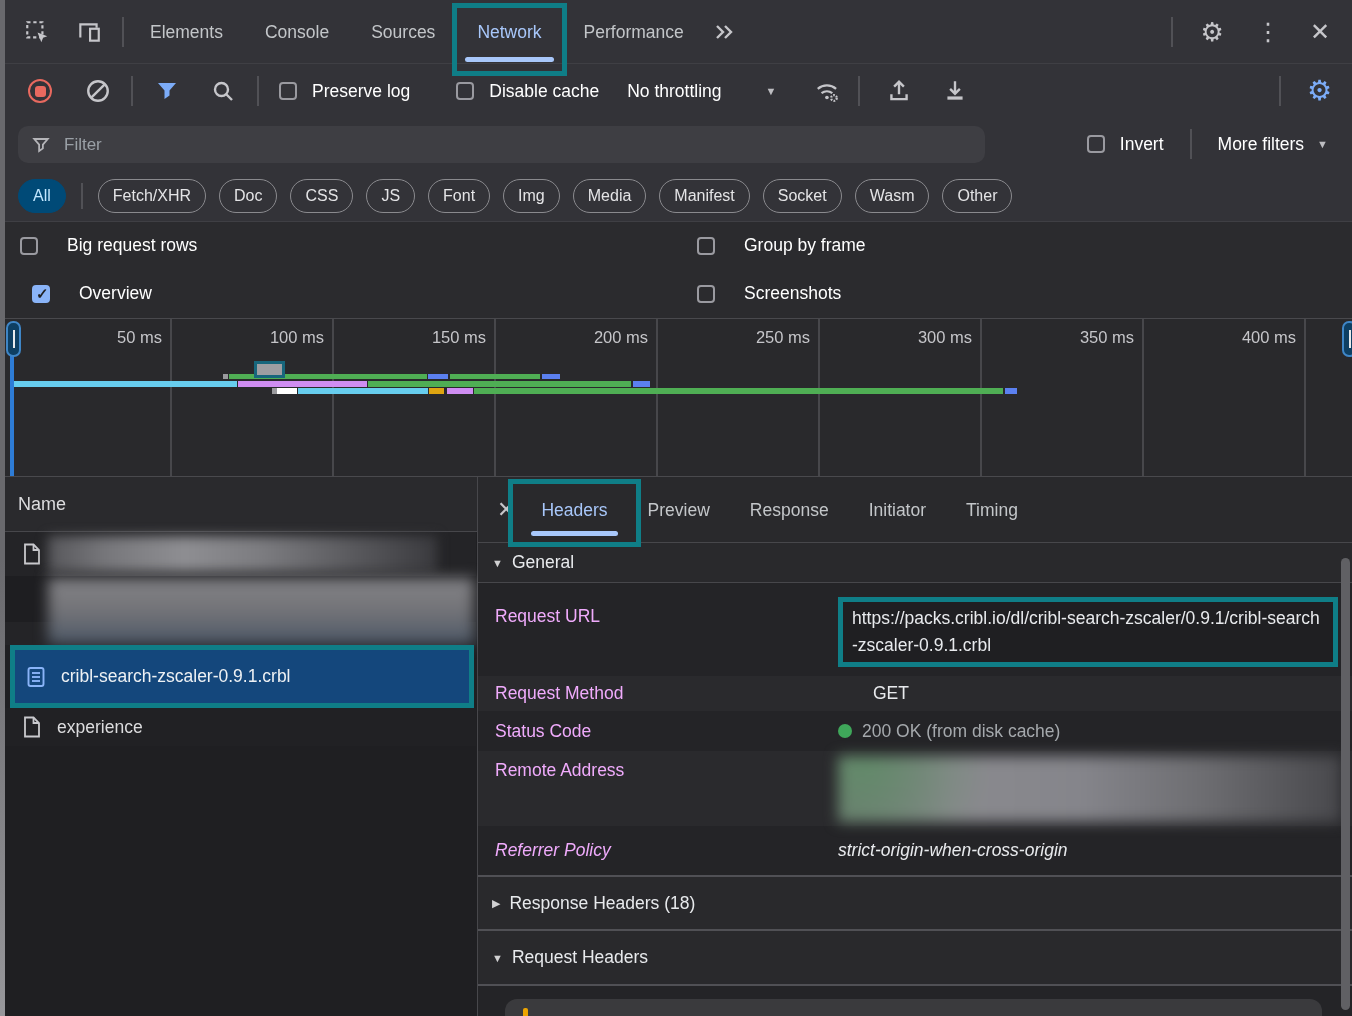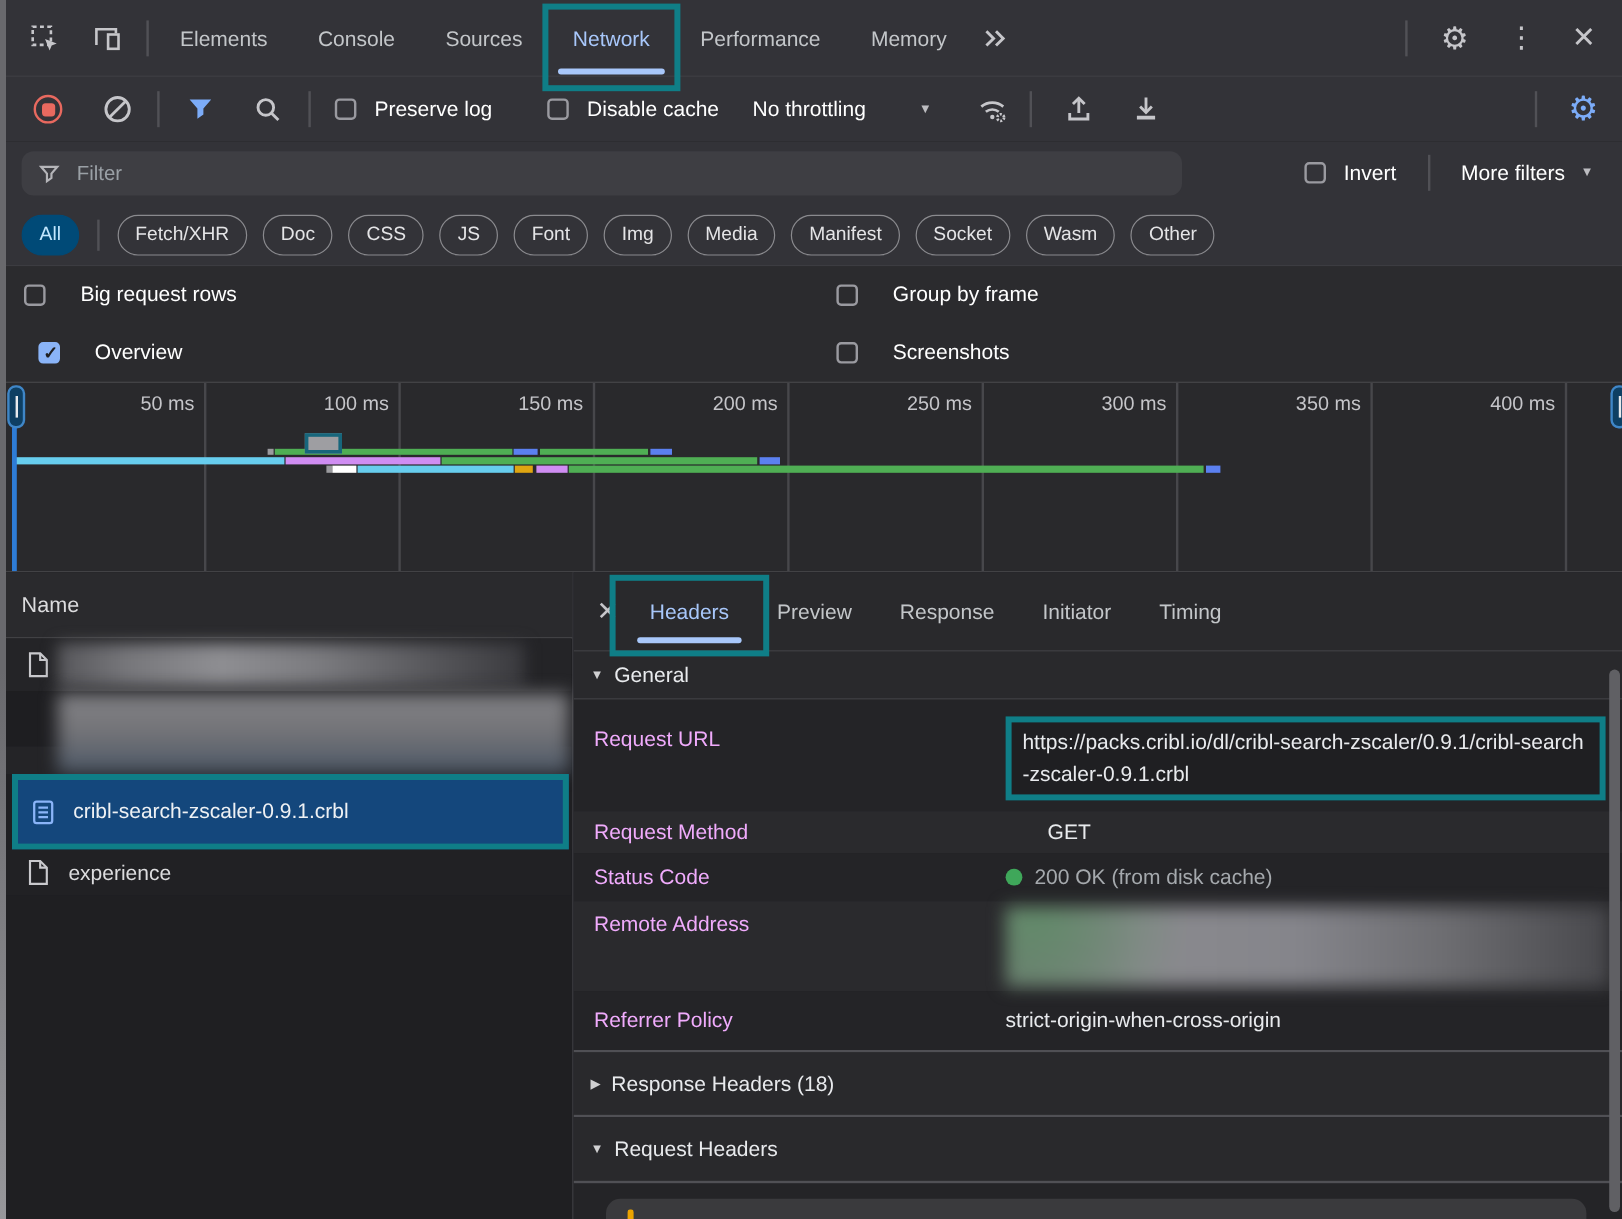--- a/index.html
+++ b/index.html
@@ -107,21 +107,21 @@
            padding:3px 9px;line-height:27px;word-break:break-all;}
   .method-row{height:35px;gap:35px;}
   .status-row{height:40px;}
   .dot{width:14px;height:14px;border-radius:50%;background:#3fa75a;display:inline-block;margin-right:10px;vertical-align:-1px;}
   .status-text{color:#a5a9ad;font-size:17.5px;}
   .remote-row{height:75px;align-items:flex-start;}
   .remote-row .k{padding-top:9px;}
   .blur-bar3{width:503px;height:66px;margin-top:5px;filter:blur(7px);
      background:radial-gradient(circle at 5% 12%, rgba(96,140,104,.9) 0%, rgba(96,140,104,0) 26%),
                 linear-gradient(90deg,#707573 0%,#8a8a8e 22%,#85858b 48%,#6e6e72 72%,#48484c 100%);}
-  .referrer-row{height:49px;}
+  .referrer-row{height:49px;font-style:italic;}
   .sec-divider{height:2px;background:#505055;}
   .hdr-row{height:52px;background:#29292c;padding-left:14px;}
   .warning-box{position:relative;margin:13px 30px 0 27px;height:60px;border-radius:12px;background:#3a3a3d;}
   .warn-bar{position:absolute;left:18px;top:9px;width:5px;height:22px;border-radius:2px;background:#eda400;}
   .scroll-thumb{position:absolute;right:2px;top:81px;width:9px;height:452px;border-radius:5px;background:#606064;}
   svg{display:block;}
 </style>
 </head>
 <body>
 
@@ -143,21 +143,20 @@
     <span class="vdiv" style="margin:0 5px 0 20px"></span>
     <span class="tab">Elements</span>
     <span class="tab">Console</span>
     <span class="tab">Sources</span>
     <span class="tab selected">
       <span>Network</span>
       <span class="tab-underline"></span>
       <span class="ann" style="left:-4px;right:-4px;top:3px;bottom:-12px"></span>
     </span>
     <span class="tab">Performance</span>
-    <span class="tab">Memory</span>
     <span class="icon-btn" style="margin-left:6px">
       <svg width="26" height="22" viewBox="0 0 26 22" fill="none" stroke="currentColor" stroke-width="2.4">
         <path d="M6 5 L12 11 L6 17"></path>
           <path d="M14 5 L20 11 L14 17"></path>
       </svg>
     </span>
     <span style="flex:1"></span>
     <span class="vdiv"></span>
     <span class="icon-btn glyph" style="margin-left:28px;font-size:26px">⚙</span>
     <span class="icon-btn glyph" style="margin-left:32px;font-size:24px">⋮</span>

